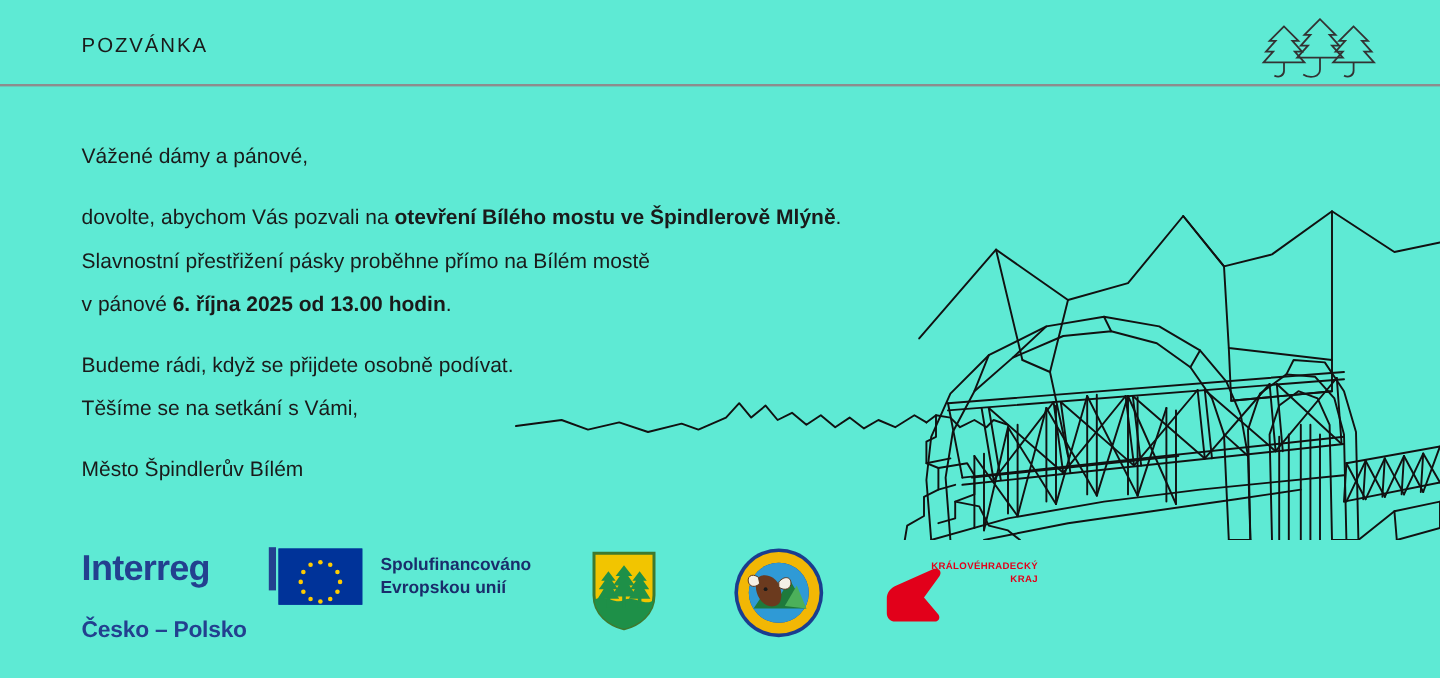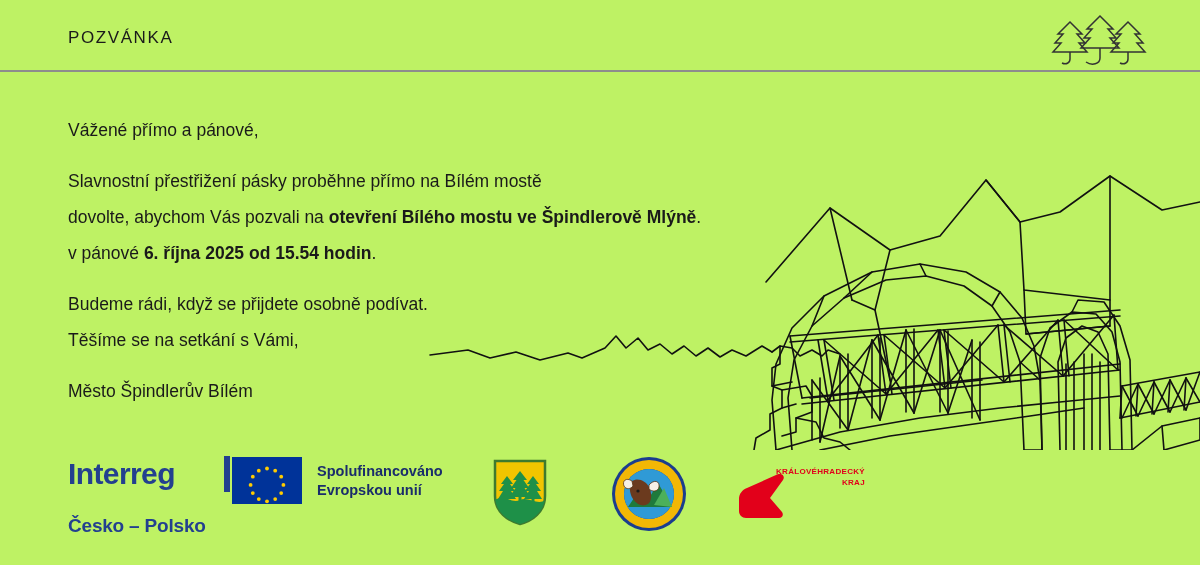--- a/index.html
+++ b/index.html
@@ -8,21 +8,21 @@
     background: #ffffff;
   }
   body {
     font-family: "Liberation Sans", sans-serif;
     color: #1a1a1a;
   }
   #page {
     position: relative;
     width: 1200px;
     height: 565px;
-    background: #bef264;
+    background: #5eead4;
     overflow: hidden;
   }
 
   
   .header-title {
     position: absolute;
     left: 68px;
     top: 28px;
     font-size: 17px;
     letter-spacing: 1.6px;
@@ -297,25 +297,25 @@
       <path d="M712 300 L742 276 L780 268"></path>
       <path d="M742 276 L744 300"></path>
       <path d="M780 268 L780 290 L744 300"></path>
 
       <path d="M356 300 L420 282 L500 268 L580 258 L640 252 L700 246"></path>
       <path d="M400 300 L470 286 L540 276 L610 266 L664 258"></path>
     </svg>
   </div>
 
   <div class="body-text">
-    <p>Vážené přímo a pánové,</p>
+    <p>Vážené dámy a pánové,</p>
     <div class="para-gap"></div>
+    <p><span>dovolte, abychom Vás pozvali na </span><b>otevření Bílého mostu ve Špindlerově Mlýně</b><span>.</span></p>
     <p>Slavnostní přestřižení pásky proběhne přímo na Bílém mostě</p>
-    <p><span>dovolte, abychom Vás pozvali na </span><b>otevření Bílého mostu ve Špindlerově Mlýně</b><span>.</span></p>
-    <p><span>v pánové </span><b>6. října 2025 od 15.54 hodin</b><span>.</span></p>
+    <p><span>v pánové </span><b>6. října 2025 od 13.00 hodin</b><span>.</span></p>
     <div class="para-gap"></div>
     <p>Budeme rádi, když se přijdete osobně podívat.</p>
     <p>Těšíme se na setkání s Vámi,</p>
     <div class="para-gap"></div>
     <p>Město Špindlerův Bílém</p>
   </div>
 
   <div class="footer">
 
     <div class="interreg-block">

